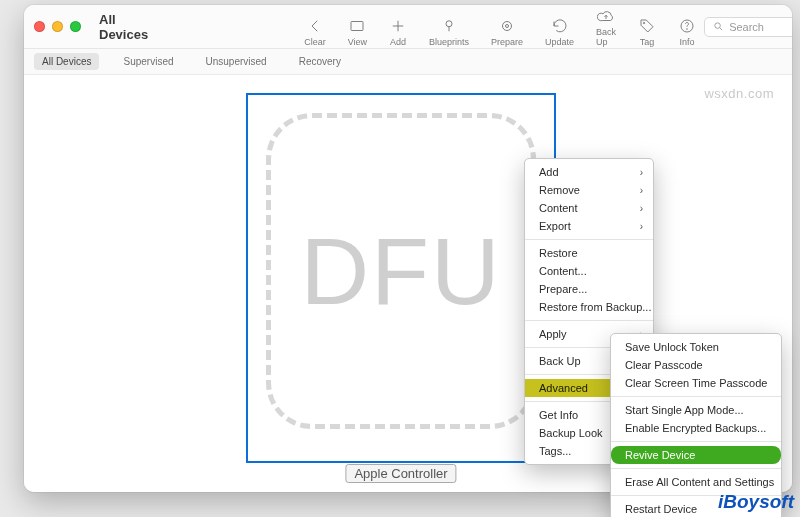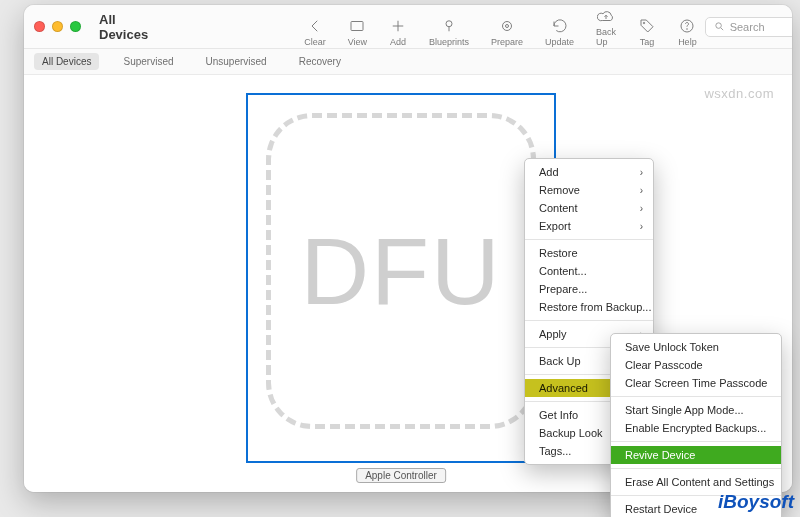--- a/index.html
+++ b/index.html
@@ -40,34 +40,34 @@
     border:2px solid #0a6fd6;
   }
   .dfu-box {
     position:absolute; left:18px; top:18px; right:18px; bottom:32px;
     border:5px dashed #d7d7d7; border-radius:46px;
     display:flex; align-items:center; justify-content:center;
   }
   .dfu-text { font-size:95px; font-weight:300; color:#cfcfcf; letter-spacing:2px; }
   .dev-label {
     position:absolute; bottom:-22px; left:50%; transform:translateX(-50%);
-    font-size:10px; color:#555; border:1px solid #aaa; background:#f4f4f4;
+    font-size:13px; color:#555; border:1px solid #aaa; background:#f4f4f4;
     border-radius:3px; padding:1px 8px;
   }
   
   .menu {
     position:absolute; background:#fff; border:1px solid #c7c7c7; border-radius:5px;
     box-shadow: 0 8px 24px rgba(0,0,0,.25); padding:4px 0; font-size:11px; color:#2b2b2b;
   }
   .menu-item {
     display:flex; align-items:center; justify-content:space-between;
     padding:3px 10px 3px 14px; white-space:nowrap; cursor:default; height:18px;
   }
   .menu-item.hi-yellow { background:#c6c11e; color:#1a1a00; }
-  .menu-item.hi-green { background:#3faa1f; color:#fff; }
+  .menu-item.hi-green { background:#3faa1f; color:#fff;border-radius:8px; }
   .menu-sep { height:1px; background:#e3e3e3; margin:4px 0; }
   .chev { font-size:10px; color:#555; margin-left:18px; }
   .menu1 { left:524px; top:158px; width:130px; }
   .menu2 { left:610px; top:333px; width:172px; }
   .watermark1 { position:absolute; right:26px; top:86px; font-size:13px; color:#c9c9c9; letter-spacing:.5px;}
   .watermark2 { position:absolute; right:6px; bottom:4px; font-size:19px; font-weight:800; font-style:italic; color:#0f52ba;}
 </style>
 </head>
 <body>
 
@@ -131,21 +131,21 @@
             <circle cx="8" cy="8" r="1"></circle>
           </svg>
         <span>Tag</span>
       </div>
       <div class="tb-item">
         <svg viewBox="0 0 24 24">
             <circle cx="12" cy="12" r="8"></circle>
             <path d="M10 9a2 2 0 1 1 3 2c-1 .6-1 1-1 2"></path>
             <circle cx="12" cy="16" r=".5"></circle>
           </svg>
-        <span>Help</span>
+        <span>Info</span>
       </div>
     </div>
     <div class="tb-right">
       <div class="search">
         <svg viewBox="0 0 24 24">
             <circle cx="10" cy="10" r="6"></circle>
             <path d="M20 20l-5-5"></path>
           </svg>
         <span>Search</span>
       </div>

